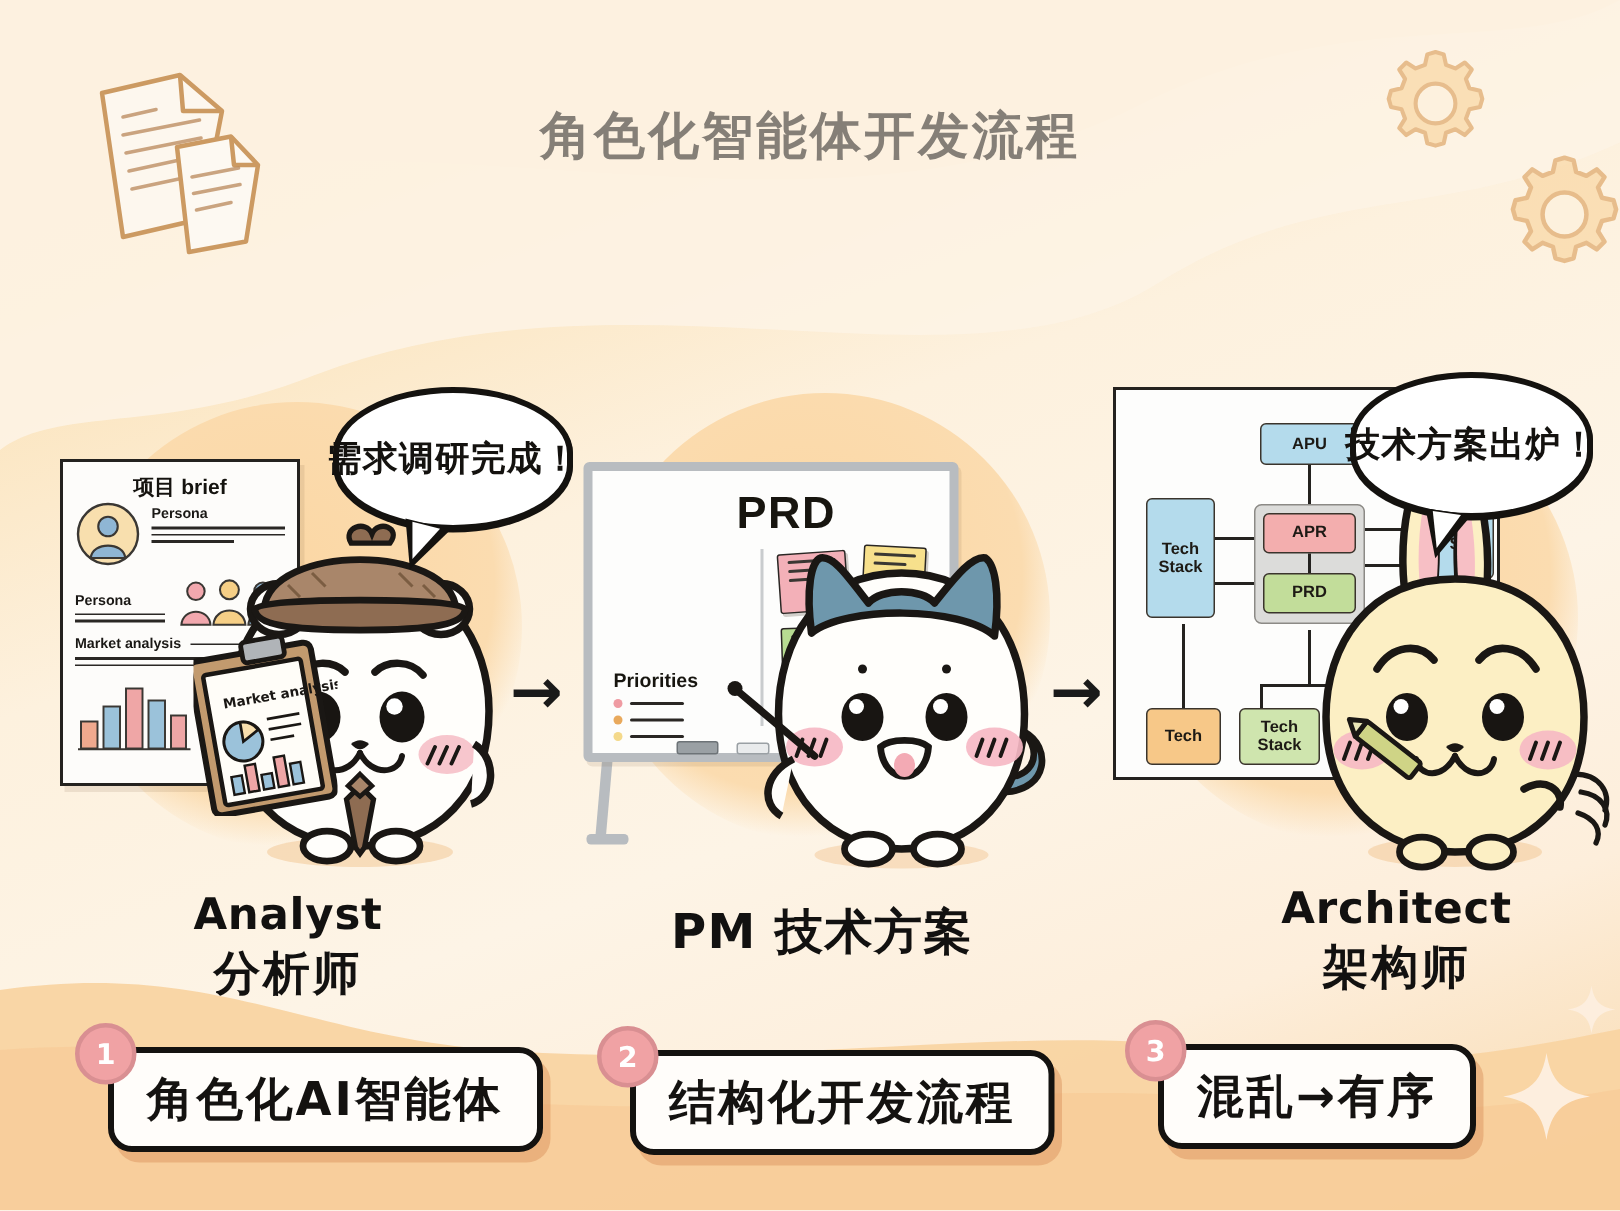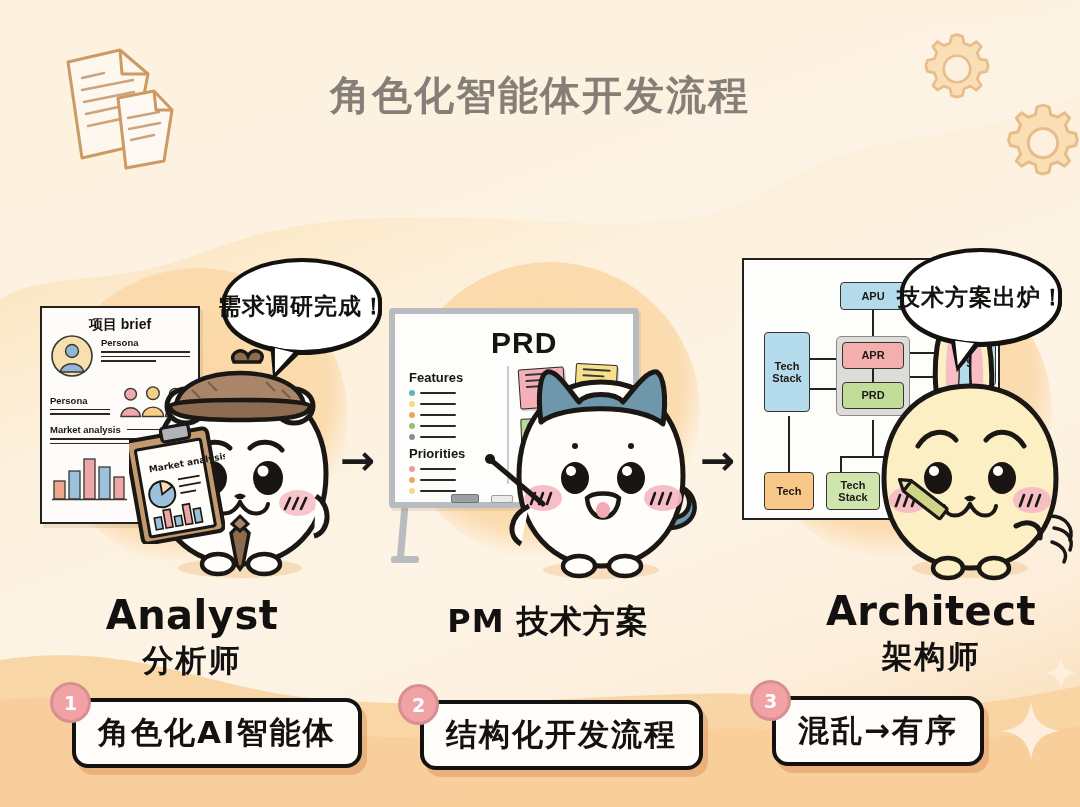--- a/index.html
+++ b/index.html
@@ -28,21 +28,21 @@
   #header { position: absolute; left: 0; top: 52px; width: 1080px; text-align: center; z-index: 6; }
   #main-title {
     font-size: 76px; font-weight: 700; letter-spacing: 1px;
     color: #ee8277;
     -webkit-text-stroke: 7px #fdf3e6;
     paint-order: stroke fill;
     line-height: 1.06;
     font-family: "DejaVu Sans", "Liberation Sans", sans-serif;
   }
   #subtitle {
-    margin-top: 16px; font-size: 40px; font-weight: 700; color: #857f77;
+    margin-top: 16px; font-size: 34px; font-weight: 700; color: #857f77;
     letter-spacing: 2px;
     font-family: "DejaVu Sans", "Liberation Sans", sans-serif;
   }
 
   
   .panel { position: absolute; top: 250px; width: 340px; height: 330px; z-index: 4; }
   #panel-1 { left: 22px; }
   #panel-2 { left: 375px; }
   #panel-3 { left: 730px; }
 
@@ -123,21 +123,21 @@
 
   
   .char { position: absolute; z-index: 5; }
 
   
   .role { position: absolute; z-index: 8; text-align: center; width: 360px; }
   #role-1 { left: 12px; top: 592px; }
   #role-2 { left: 368px; top: 600px; }
   #role-3 { left: 751px; top: 588px; }
   .role-en {
-    font-size: 40px; font-weight: 800; color: #121110; letter-spacing: .5px;
+    font-size: 29px; font-weight: 800; color: #121110; letter-spacing: .5px;
     font-family: "DejaVu Sans", "Liberation Sans", sans-serif;
   }
   .role-cn {
     font-size: 31px; font-weight: 800; color: #121110; letter-spacing: 2px; margin-top: 2px;
     font-family: "DejaVu Sans", "Liberation Sans", sans-serif;
   }
   .role-inline { font-size: 32px; font-weight: 800; color: #121110; letter-spacing: 1px;
     font-family: "DejaVu Sans", "Liberation Sans", sans-serif; }
 
   
@@ -359,43 +359,20 @@
       <span>完成！</span>
       <div class="bubble-tail" style="left:40px;bottom:-31px;transform:rotate(14deg);"></div>
     </div>
   </div>
 
   <div class="panel" id="panel-2">
 
     <div id="whiteboard">
       <div id="wb-title">PRD</div>
 
-      <div style="position:absolute;left:14px;top:56px;width:92px;">
-        <div class="wb-sect-label">Features</div>
-        <div class="wb-bullet-row">
-            <span class="wb-dot" style="background:#5fb5b0"></span>
-            <span class="wb-line"></span>
-          </div>
-        <div class="wb-bullet-row">
-            <span class="wb-dot" style="background:#f4d98a"></span>
-            <span class="wb-line"></span>
-          </div>
-        <div class="wb-bullet-row">
-            <span class="wb-dot" style="background:#e9a95c"></span>
-            <span class="wb-line"></span>
-          </div>
-        <div class="wb-bullet-row">
-            <span class="wb-dot" style="background:#9cbb7a"></span>
-            <span class="wb-line"></span>
-          </div>
-        <div class="wb-bullet-row">
-            <span class="wb-dot" style="background:#8a8f93"></span>
-            <span class="wb-line"></span>
-          </div>
-      </div>
 
       <div style="position:absolute;left:14px;top:132px;width:92px;">
         <div class="wb-sect-label">Priorities</div>
         <div class="wb-bullet-row">
             <span class="wb-dot" style="background:#ef9ba2"></span>
             <span class="wb-line"></span>
           </div>
         <div class="wb-bullet-row">
             <span class="wb-dot" style="background:#e9a95c"></span>
             <span class="wb-line"></span>

